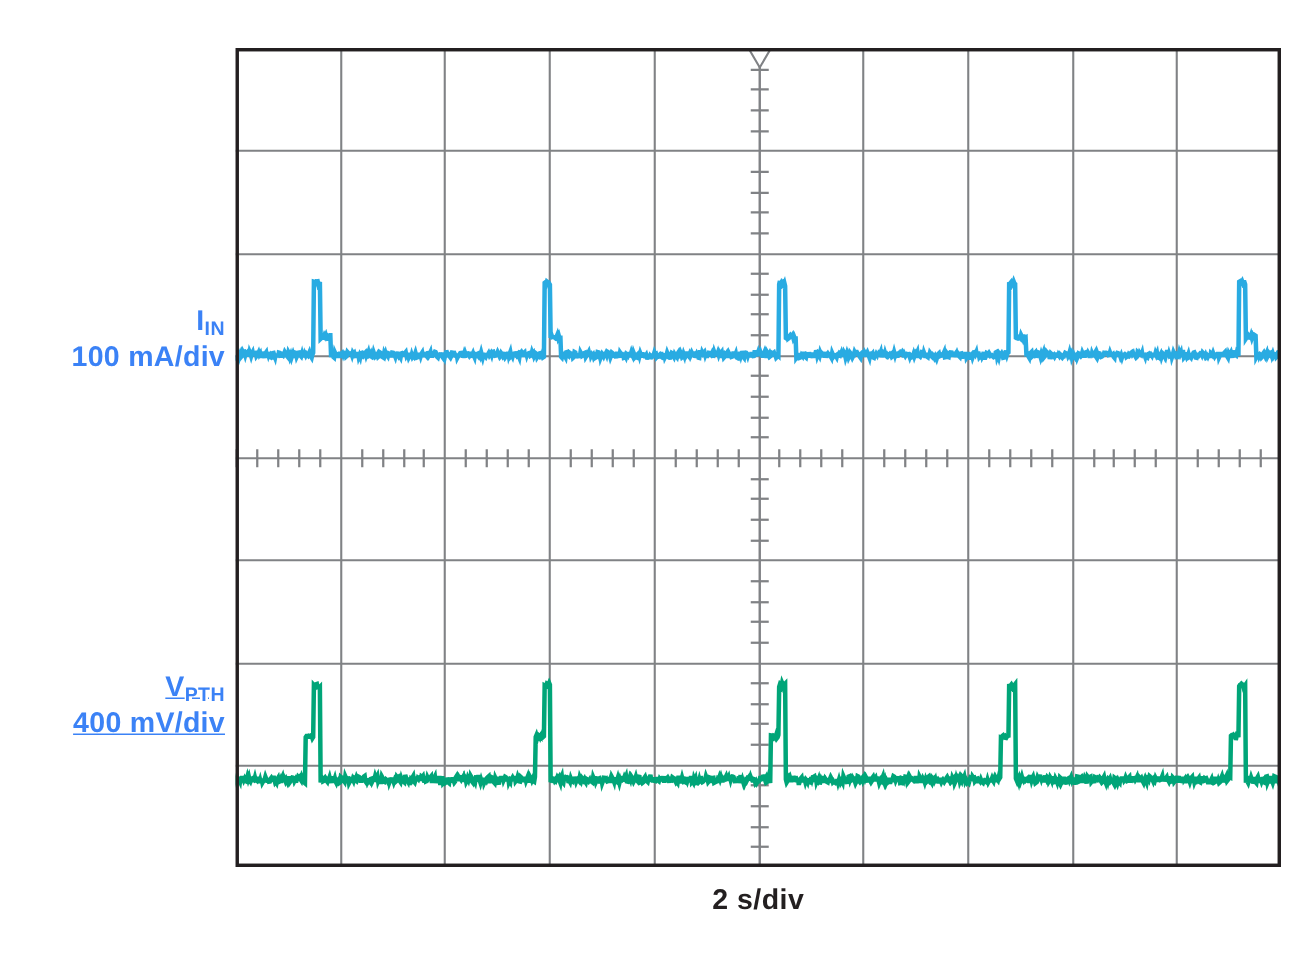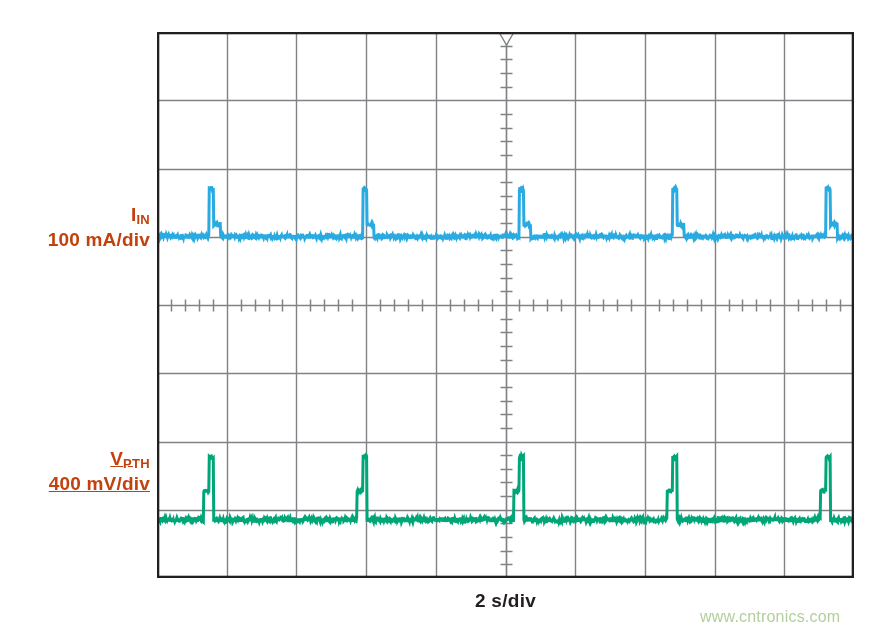--- a/index.html
+++ b/index.html
@@ -20,21 +20,21 @@
     left: 0; top: 0;
     width: 873px;
     height: 635px;
     background: #ffffff;
   }
 
   
   .label-block {
     position: absolute;
     text-align: right;
-    color: #c2410c;
+    color: #3b82f6;
     font-weight: bold;
     font-size: 19px;
     line-height: 23px;
     letter-spacing: 0.2px;
   }
   .label-block .sub {
     font-size: 13px;
     vertical-align: baseline;
     position: relative;
     top: 3px;
@@ -211,15 +211,14 @@
         </g>
       <g id="trigger-marker">
           <path d="M 342.5 1 L 356.5 1 L 349.5 13 Z" fill="#ffffff" stroke="#808285" stroke-width="1.4"></path>
         </g>
       <rect x="1" y="1" width="695" height="544" fill="none" stroke="#231f20" stroke-width="2.6"></rect>
     </svg>
   </div>
 
   <div id="xaxis-caption">2 s/div</div>
 
-  <div id="watermark">www.cntronics.com</div>
 
 </div>
 
 </body></html>

